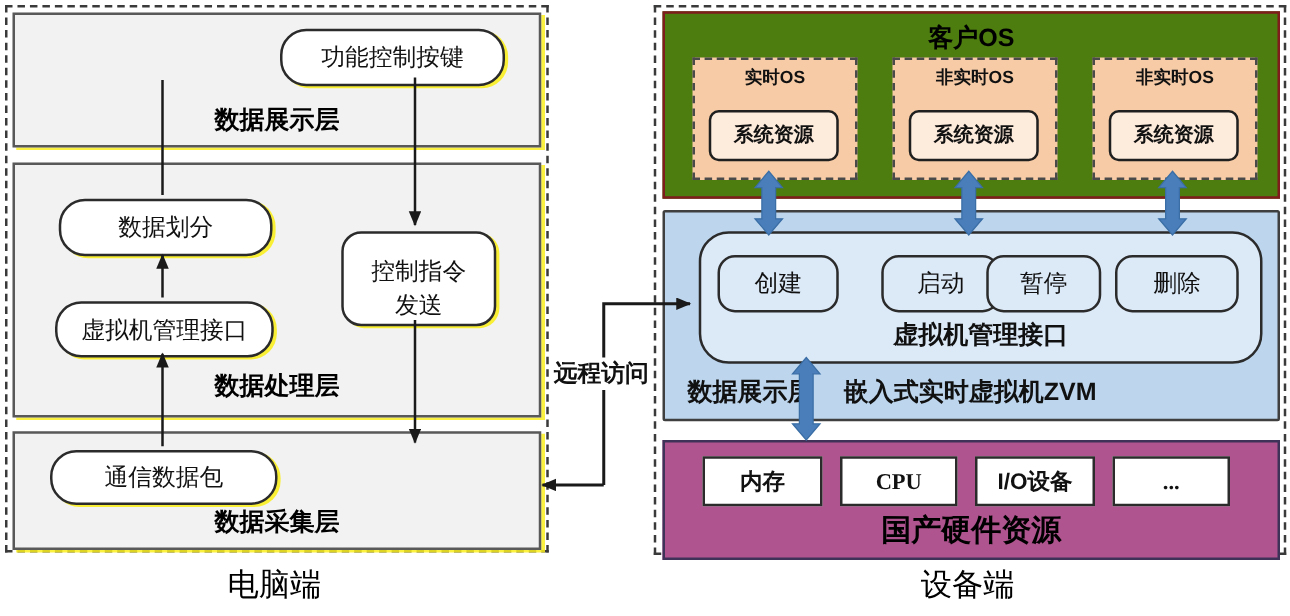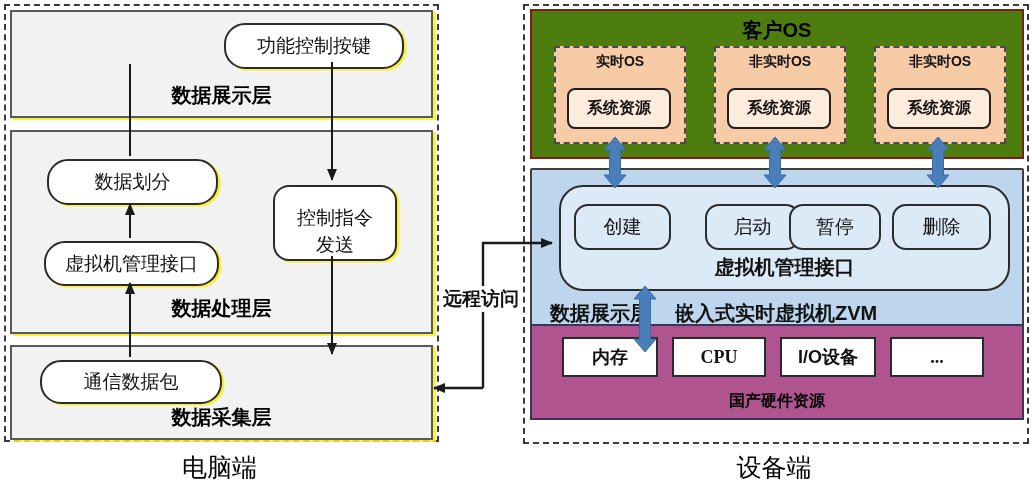--- a/index.html
+++ b/index.html
@@ -25,21 +25,21 @@
   .blue-box{background:#BDD6EE;border:2px solid #3f3f3f;border-radius:2px;}
   .mgmt-box{position:absolute;left:27px;top:15px;width:447px;height:102px;background:#DCE9F7;
             border:2px solid #2b2b2b;border-radius:24px;}
   .vm-btn{position:absolute;top:17px;height:42px;background:#DCE9F7;border:2px solid #2b2b2b;border-radius:14px;
           display:flex;align-items:center;justify-content:center;font-size:19px;}
   .mgmt-label{position:absolute;bottom:8px;left:0;right:0;text-align:center;font-weight:bold;font-size:20px;}
   .blue-sub-label{position:absolute;font-weight:bold;font-size:20px;}
   .purple-box{background:#B0548F;border:2px solid #3E3259;}
   .hw-item{position:absolute;top:11px;height:36px;background:#fff;border:2px solid #2b2b2b;
            display:flex;align-items:center;justify-content:center;font-weight:bold;font-size:18px;}
-  .hw-title{position:absolute;bottom:6px;left:0;right:0;text-align:center;font-weight:bold;font-size:16px;color:#000;}
+  .hw-title{position:absolute;bottom:6px;left:0;right:0;text-align:center;font-weight:bold;font-size:24px;color:#000;}
   .serif{font-family:"Liberation Serif","DejaVu Serif",serif;}
   .remote-label{position:absolute;left:441px;top:286px;background:#fff;padding:0 2px;
                 font-weight:bold;font-size:19px;}
   svg.overlay{position:absolute;left:0;top:0;width:1032px;height:493px;pointer-events:none;}
 </style>
 </head>
 <body>
 
 <div id="canvas">
 
@@ -113,21 +113,21 @@
       </div>
       <div class="vm-btn" style="left:331px;width:95px;">
         <span>删除</span>
       </div>
       <div class="mgmt-label">虚拟机管理接口</div>
     </div>
     <div class="blue-sub-label" style="left:18px;top:130px;">数据展示层</div>
     <div class="blue-sub-label" style="left:143px;top:130px;">嵌入式实时虚拟机ZVM</div>
   </div>
 
-  <div class="abs purple-box" style="left:530px;top:324px;width:490px;height:92px;">
+  <div class="abs purple-box" style="left:530px;top:352px;width:490px;height:92px;">
     <div class="hw-item" style="left:30px;width:92px;">
       <span>内存</span>
     </div>
     <div class="hw-item serif" style="left:140px;width:90px;">
       <span>CPU</span>
     </div>
     <div class="hw-item" style="left:248px;width:92px;">
       <span>I/O设备</span>
     </div>
     <div class="hw-item serif" style="left:358px;width:90px;">

